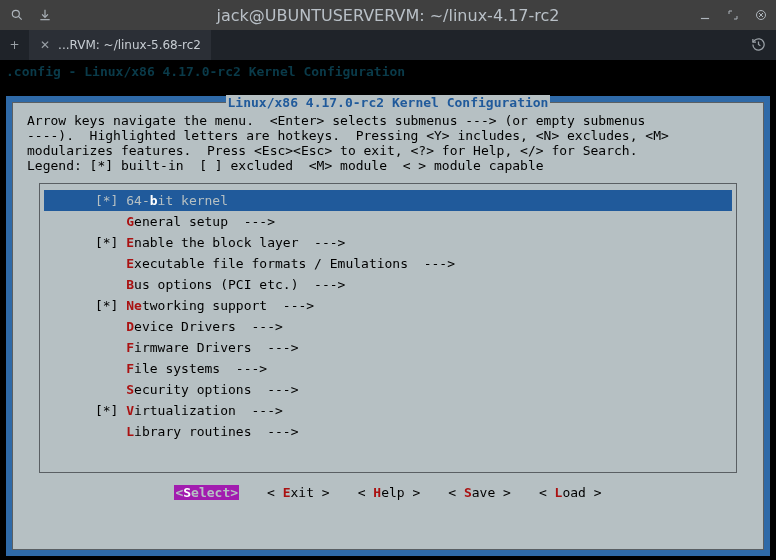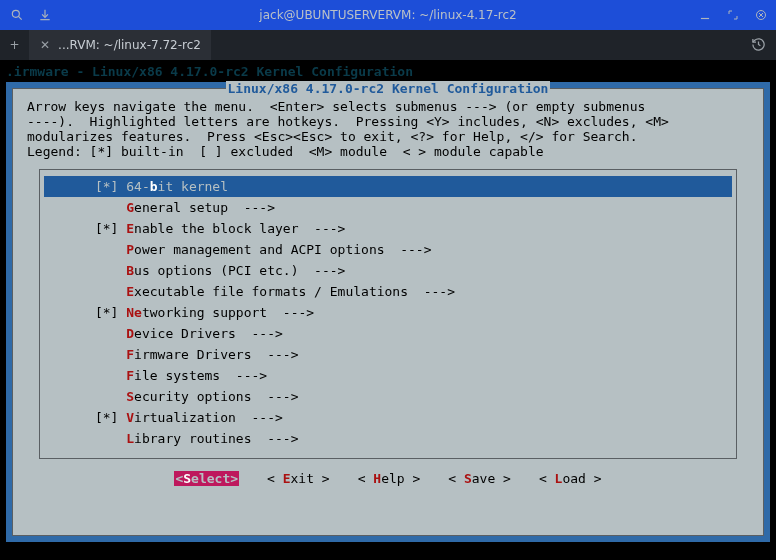--- a/index.html
+++ b/index.html
@@ -10,27 +10,27 @@
     background: #0b1020;
     font-family: "DejaVu Sans Mono","Liberation Mono",monospace;
     font-size: 13px;
     overflow: hidden;
     position: relative;
     color: #000;
   }
   
   .titlebar {
     height: 30px;
-    background: #1d4ed8;
+    background: #404040;
     color: #b9c0c7;
     display: flex;
     align-items: center;
     position: relative;
     font-family: "DejaVu Sans",sans-serif;
-    font-size: 12px;
+    font-size: 16px;
   }
   .titlebar .left-icons { display:flex; gap:14px; padding-left:10px; }
   .titlebar .title { position:absolute; left:0; right:0; text-align:center; pointer-events:none; }
   .titlebar .right-icons { position:absolute; right:8px; display:flex; gap:14px; }
   .tb-icon { width:14px; height:14px; display:inline-flex; align-items:center; justify-content:center; color:#aeb5bc; cursor:pointer; }
   .tabbar {
     height: 30px;
     background: #1f2329;
     display:flex;
     align-items:stretch;
@@ -51,21 +51,21 @@
   }
   .shadowline {
     color:#0a3b4a;
     white-space: pre;
     height:16px;
     overflow:hidden;
     font-weight:bold;
   }
   .bluecanvas {
     background:#2f6aa8;
-    margin-top:2px;
+    margin-top:16px;
     height: 460px;
     position:relative;
     padding:6px 6px 6px 6px;
   }
   .dialog {
     background:#b6c0c3;
     border:1px solid #5a5f63;
     position:relative;
     height: 100%;
   }
@@ -99,21 +99,21 @@
   .menu-row.sel { background:#205a9b; color:#b6c0c3; }
   .menu-row.sel .hk { color:#fff; }
   .menu-row .lead { display:inline-block; width:5ch; text-align:right; }
   .buttons {
     text-align:center;
     padding:12px 0 10px 0;
     white-space:pre;
   }
   .btn { display:inline-block; margin:0 14px; cursor:pointer; }
   .btn .bhk { color:#a11; font-weight:bold; }
-  .btn.sel { background:#be185d; color:#b6c0c3; font-weight:bold; padding:0 1px;}
+  .btn.sel { background:#a21caf; color:#b6c0c3; font-weight:bold; padding:0 1px;}
   .btn.sel .bhk { color:#fff; }
 </style>
 </head>
 <body>
 
 <div class="titlebar">
   <div class="left-icons">
     <span class="tb-icon">
         <svg width="14" height="14" viewBox="0 0 24 24" fill="none" stroke="currentColor" stroke-width="2">
           <circle cx="10" cy="10" r="6"></circle>
@@ -148,48 +148,47 @@
           <line x1="16" y1="8" x2="8" y2="16"></line>
         </svg>
       </span>
   </div>
 </div>
 
 <div class="tabbar">
   <div class="newtab">+</div>
   <div class="tab">
     <span class="x">✕</span>
-    <span>...RVM: ~/linux-7.72-rc2</span>
+    <span>...RVM: ~/linux-5.68-rc2</span>
   </div>
   <span class="history"><svg width="15" height="15" viewBox="0 0 24 24" fill="none" stroke="currentColor" stroke-width="2">
         <path d="M3 12a9 9 0 1 0 3-6.7L3 8"></path>
         <polyline points="3 3 3 8 8 8"></polyline>
         <polyline points="12 7 12 12 15 14"></polyline>
       </svg></span>
 </div>
 
 <div class="term">
-  <div class="shadowline">.irmware - Linux/x86 4.17.0-rc2 Kernel Configuration</div>
+  <div class="shadowline">.config - Linux/x86 4.17.0-rc2 Kernel Configuration</div>
 
   <div class="bluecanvas">
     <div class="dialog">
       <div class="dlg-title"><span> Linux/x86 4.17.0-rc2 Kernel Configuration </span></div>
 
       <div class="help"><span>Arrow keys navigate the menu.  &lt;Enter&gt; selects submenus ---&gt; (or empty submenus</span>
 <span>----).  Highlighted letters are hotkeys.  Pressing &lt;Y&gt; includes, &lt;N&gt; excludes, &lt;M&gt;</span>
 <span>modularizes features.  Press &lt;Esc&gt;&lt;Esc&gt; to exit, &lt;?&gt; for Help, &lt;/&gt; for Search.</span>
 <span>Legend: [*] built-in  [ ] excluded  &lt;M&gt; module  &lt; &gt; module capable</span></div>
 
       <div class="menu-box" id="menu-box">
           <div class="menu-row sel">    <span class="lead">[*]</span> 64-<span class="hk">b</span>it kernel</div>
           <div class="menu-row">    <span class="lead"></span> <span class="hk">G</span>eneral setup  ---&gt;</div>
           <div class="menu-row">    <span class="lead">[*]</span> <span class="hk">E</span>nable the block layer  ---&gt;</div>
-          <div class="menu-row">    <span class="lead"></span> <span class="hk">P</span>ower management and ACPI options  ---&gt;</div>
+          <div class="menu-row">    <span class="lead"></span> <span class="hk">E</span>xecutable file formats / Emulations  ---&gt;</div>
           <div class="menu-row">    <span class="lead"></span> <span class="hk">B</span>us options (PCI etc.)  ---&gt;</div>
-          <div class="menu-row">    <span class="lead"></span> <span class="hk">E</span>xecutable file formats / Emulations  ---&gt;</div>
           <div class="menu-row">    <span class="lead">[*]</span> <span class="hk">N</span><span class="hk">e</span>tworking support  ---&gt;</div>
           <div class="menu-row">    <span class="lead"></span> <span class="hk">D</span>evice Drivers  ---&gt;</div>
           <div class="menu-row">    <span class="lead"></span> <span class="hk">F</span>irmware Drivers  ---&gt;</div>
           <div class="menu-row">    <span class="lead"></span> <span class="hk">F</span>ile systems  ---&gt;</div>
           <div class="menu-row">    <span class="lead"></span> <span class="hk">S</span>ecurity options  ---&gt;</div>
           <div class="menu-row">    <span class="lead">[*]</span> <span class="hk">V</span>irtualization  ---&gt;</div>
           <div class="menu-row">    <span class="lead"></span> <span class="hk">L</span>ibrary routines  ---&gt;</div>
         </div>
 
       <div class="buttons" id="button-row"><span class="btn sel">&lt;<span class="bhk">S</span>elect&gt;</span><span class="btn">&lt; <span class="bhk">E</span>xit &gt;</span><span class="btn">&lt; <span class="bhk">H</span>elp &gt;</span><span class="btn">&lt; <span class="bhk">S</span>ave &gt;</span><span class="btn">&lt; <span class="bhk">L</span>oad &gt;</span></div>

